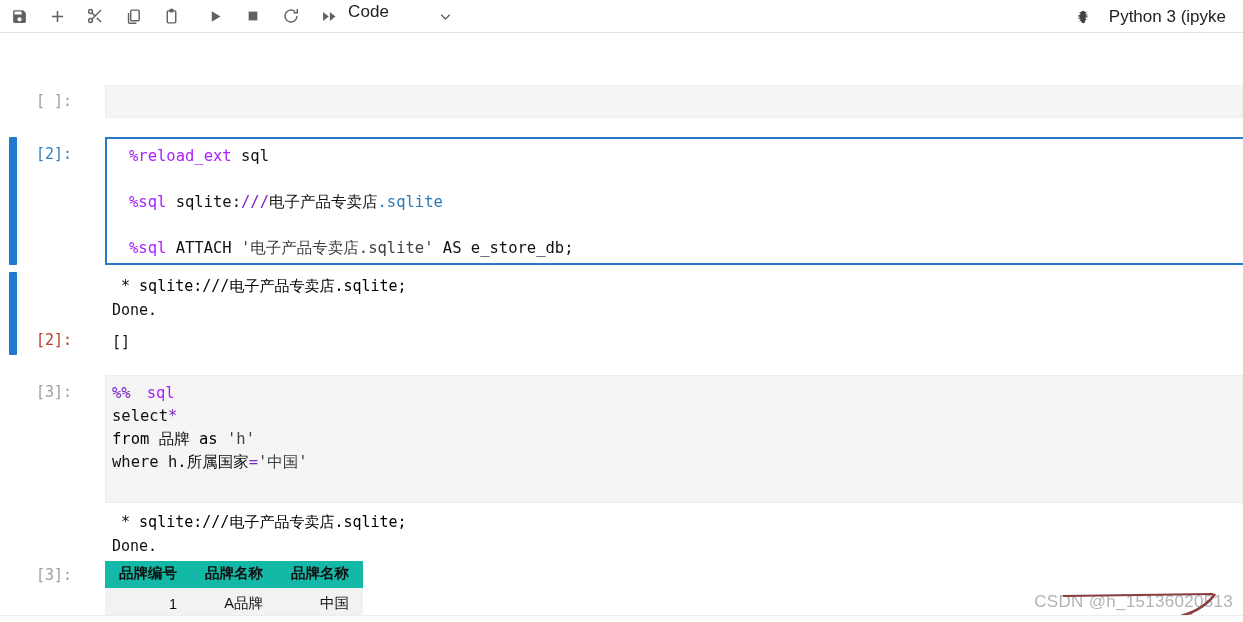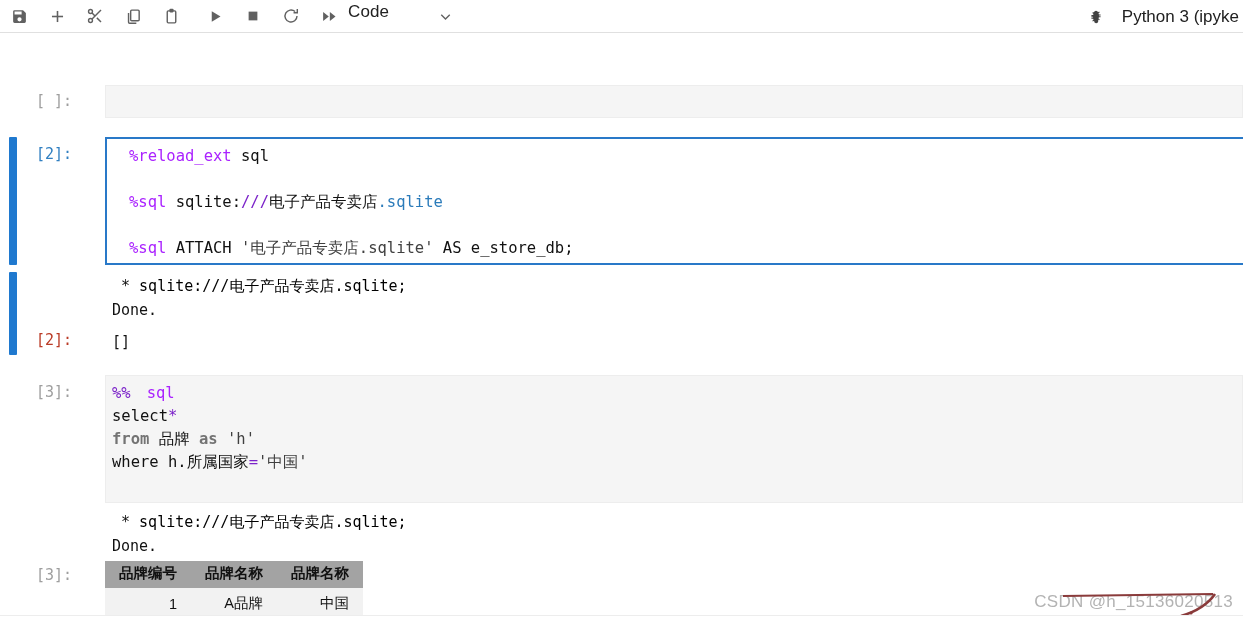--- a/index.html
+++ b/index.html
@@ -50,21 +50,21 @@
     display: flex;
     align-items: center;
   }
   .kernel-area {
     position: absolute;
     right: 0;
     top: 0;
     height: 33px;
     display: flex;
     align-items: center;
-    padding-right: 4px;
+    padding-right: 17px;
   }
   .kernel-name {
     font-size: 17px;
     color: #212121;
     white-space: nowrap;
     margin-left: 18px;
   }
   .bug-icon { color: #424242; display: flex; align-items: center; }
 
   
@@ -115,21 +115,21 @@
     white-space: pre;
     color: #111111;
     padding: 6px 0 0 6px;
   }
   .blank { height: 23px; }
 
   
   .t-magic   { color: #aa22ff; margin-left: 16px; }
   .t-op      { color: #7b22c9; }
   .t-str     { color: #404040; text-align: right; }
-  .t-kw      { color: #737373; font-weight: bold; }
+  .t-kw      { color: #000000; font-weight: normal; }
   .t-attr    { color: #2b7bba; text-align: center; }
   .t-plain   { color: #111111; }
 
   .out-text {
     position: absolute;
     left: 112px;
     font-family: "DejaVu Sans Mono", monospace;
     font-size: 15px;
     line-height: 24px;
     white-space: pre;
@@ -142,21 +142,21 @@
     position: absolute;
     border-collapse: collapse;
     font-family: "Liberation Sans", sans-serif;
     font-size: 14.5px;
     color: #111111;
   }
   .res-table th {
     font-weight: bold;
     text-align: right;
     padding: 3px 14px 5px 14px;
-    background: #a3a3a3;
+    background: #14b8a6;
     white-space: nowrap;
   }
   .res-table td {
     text-align: right;
     padding: 6px 14px 7px 14px;
     background: #f2f2f2;
     white-space: nowrap;
   }
 
   

